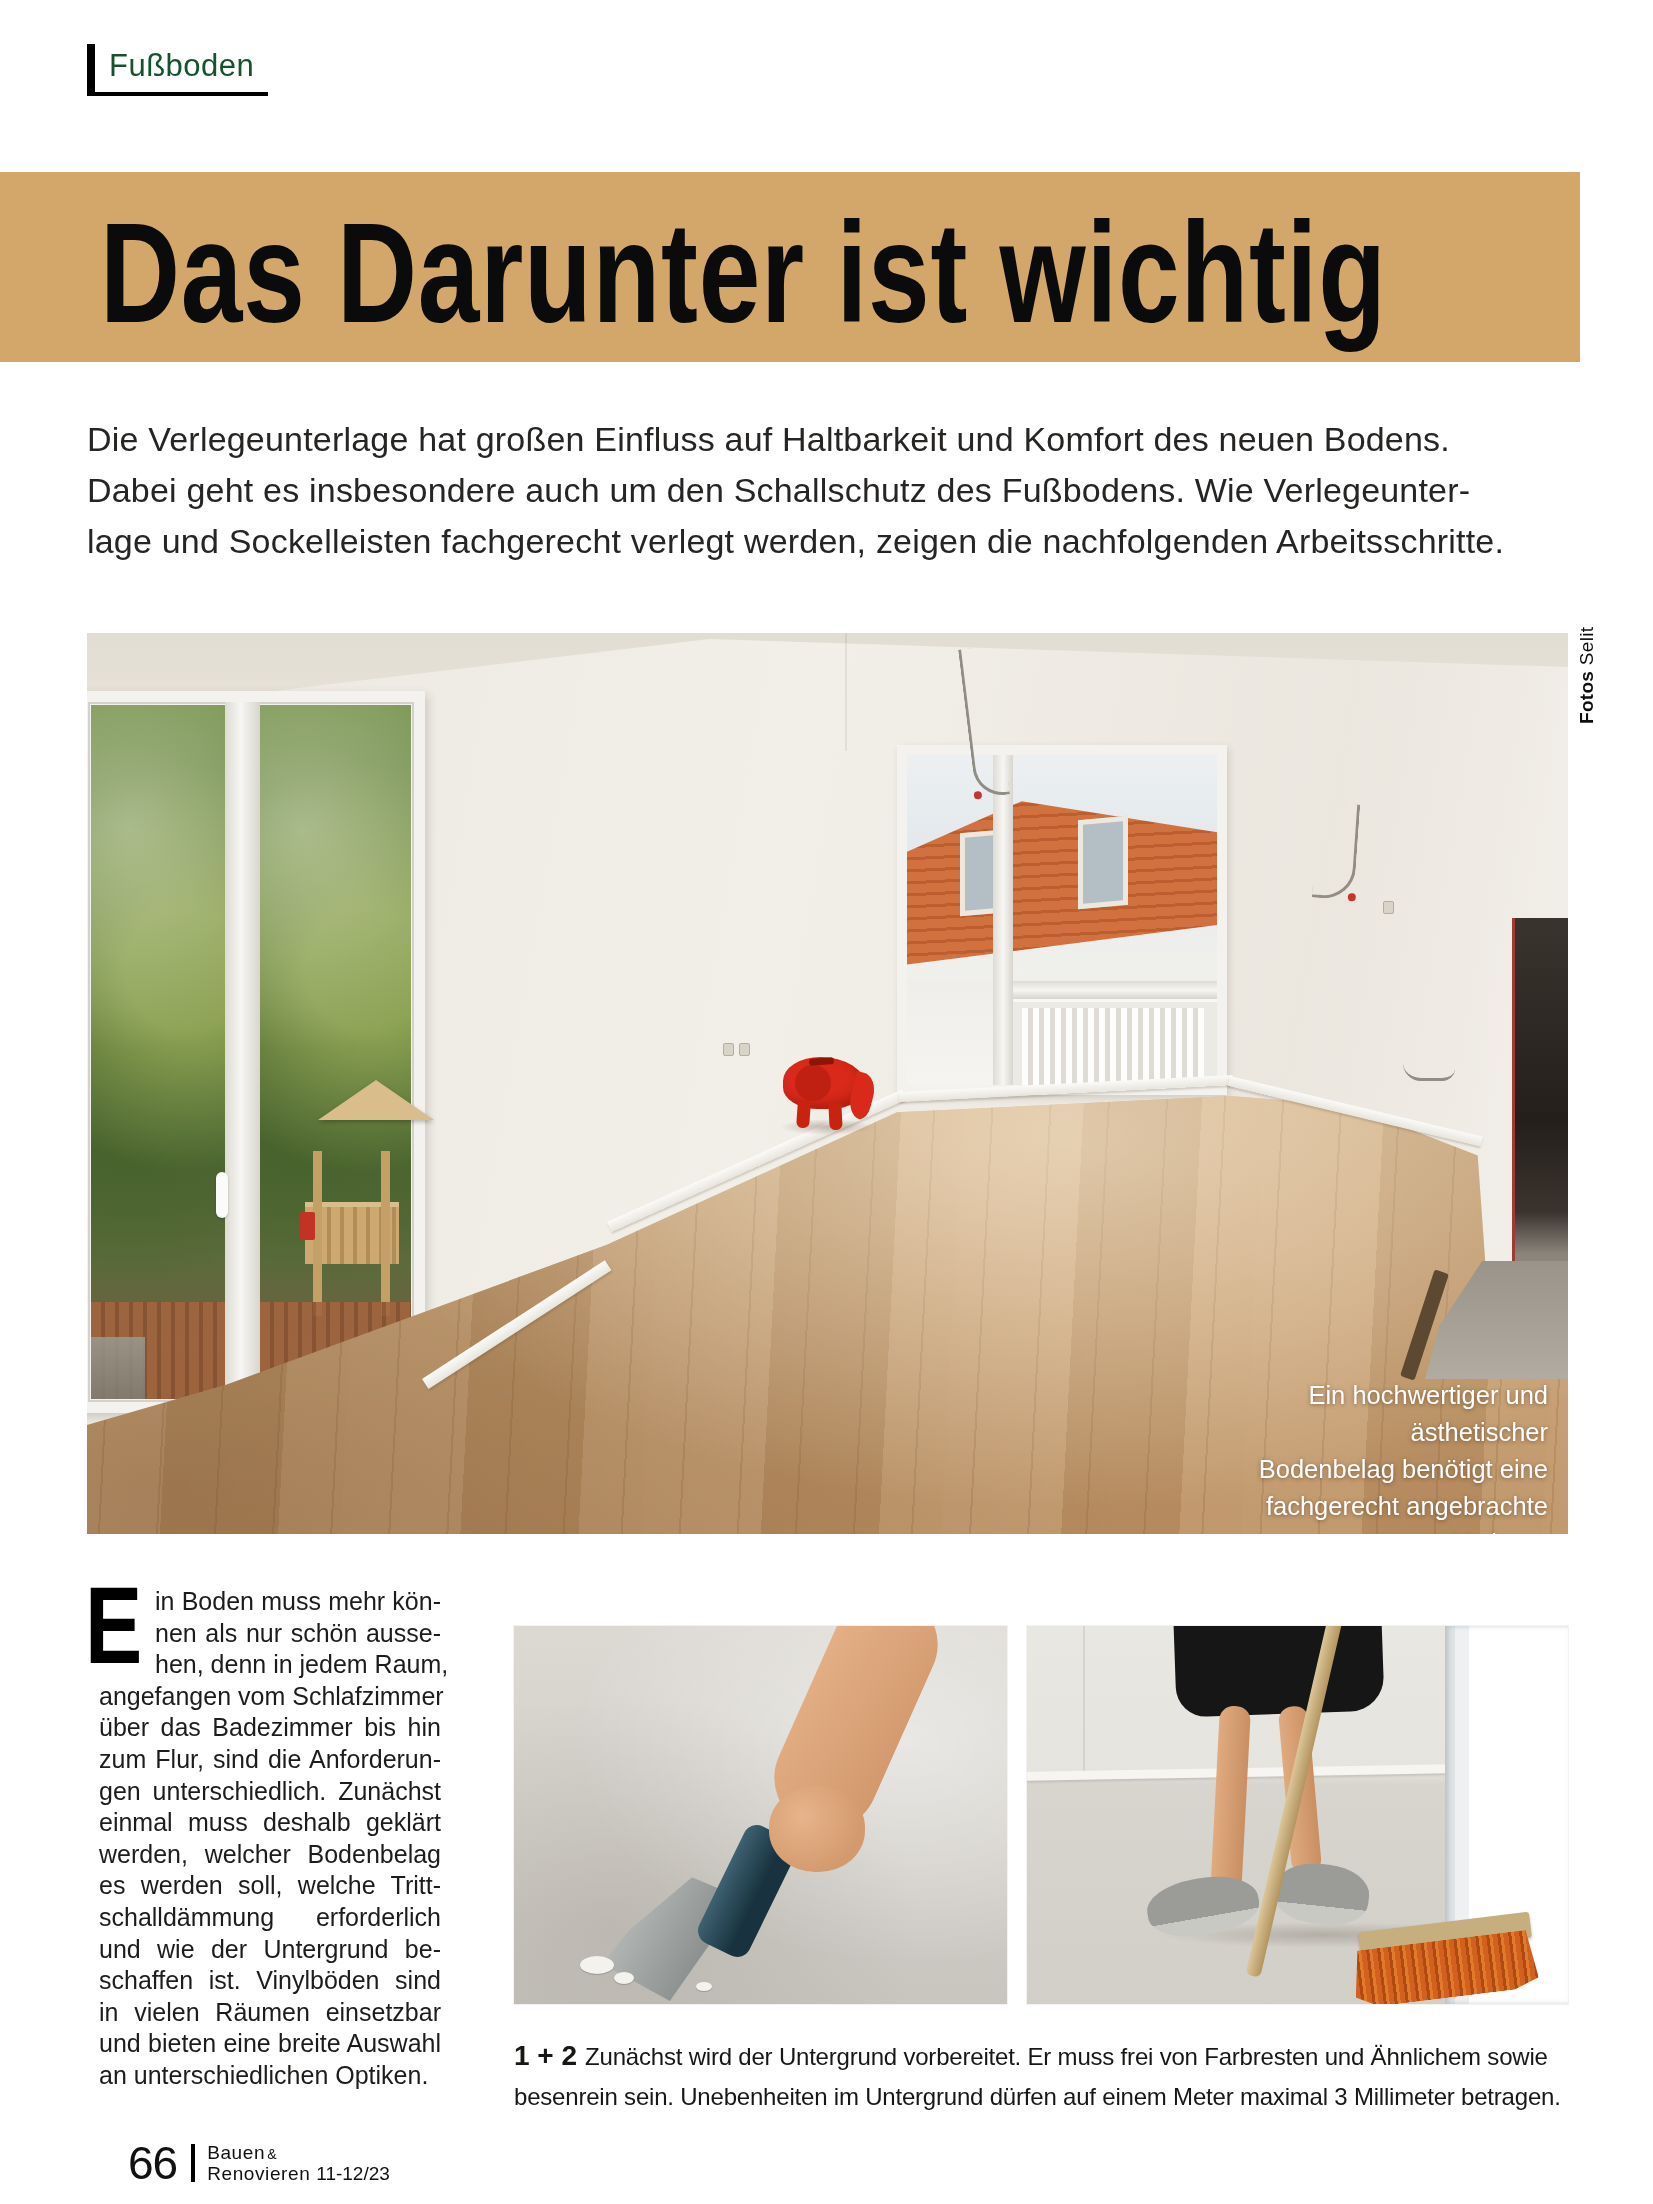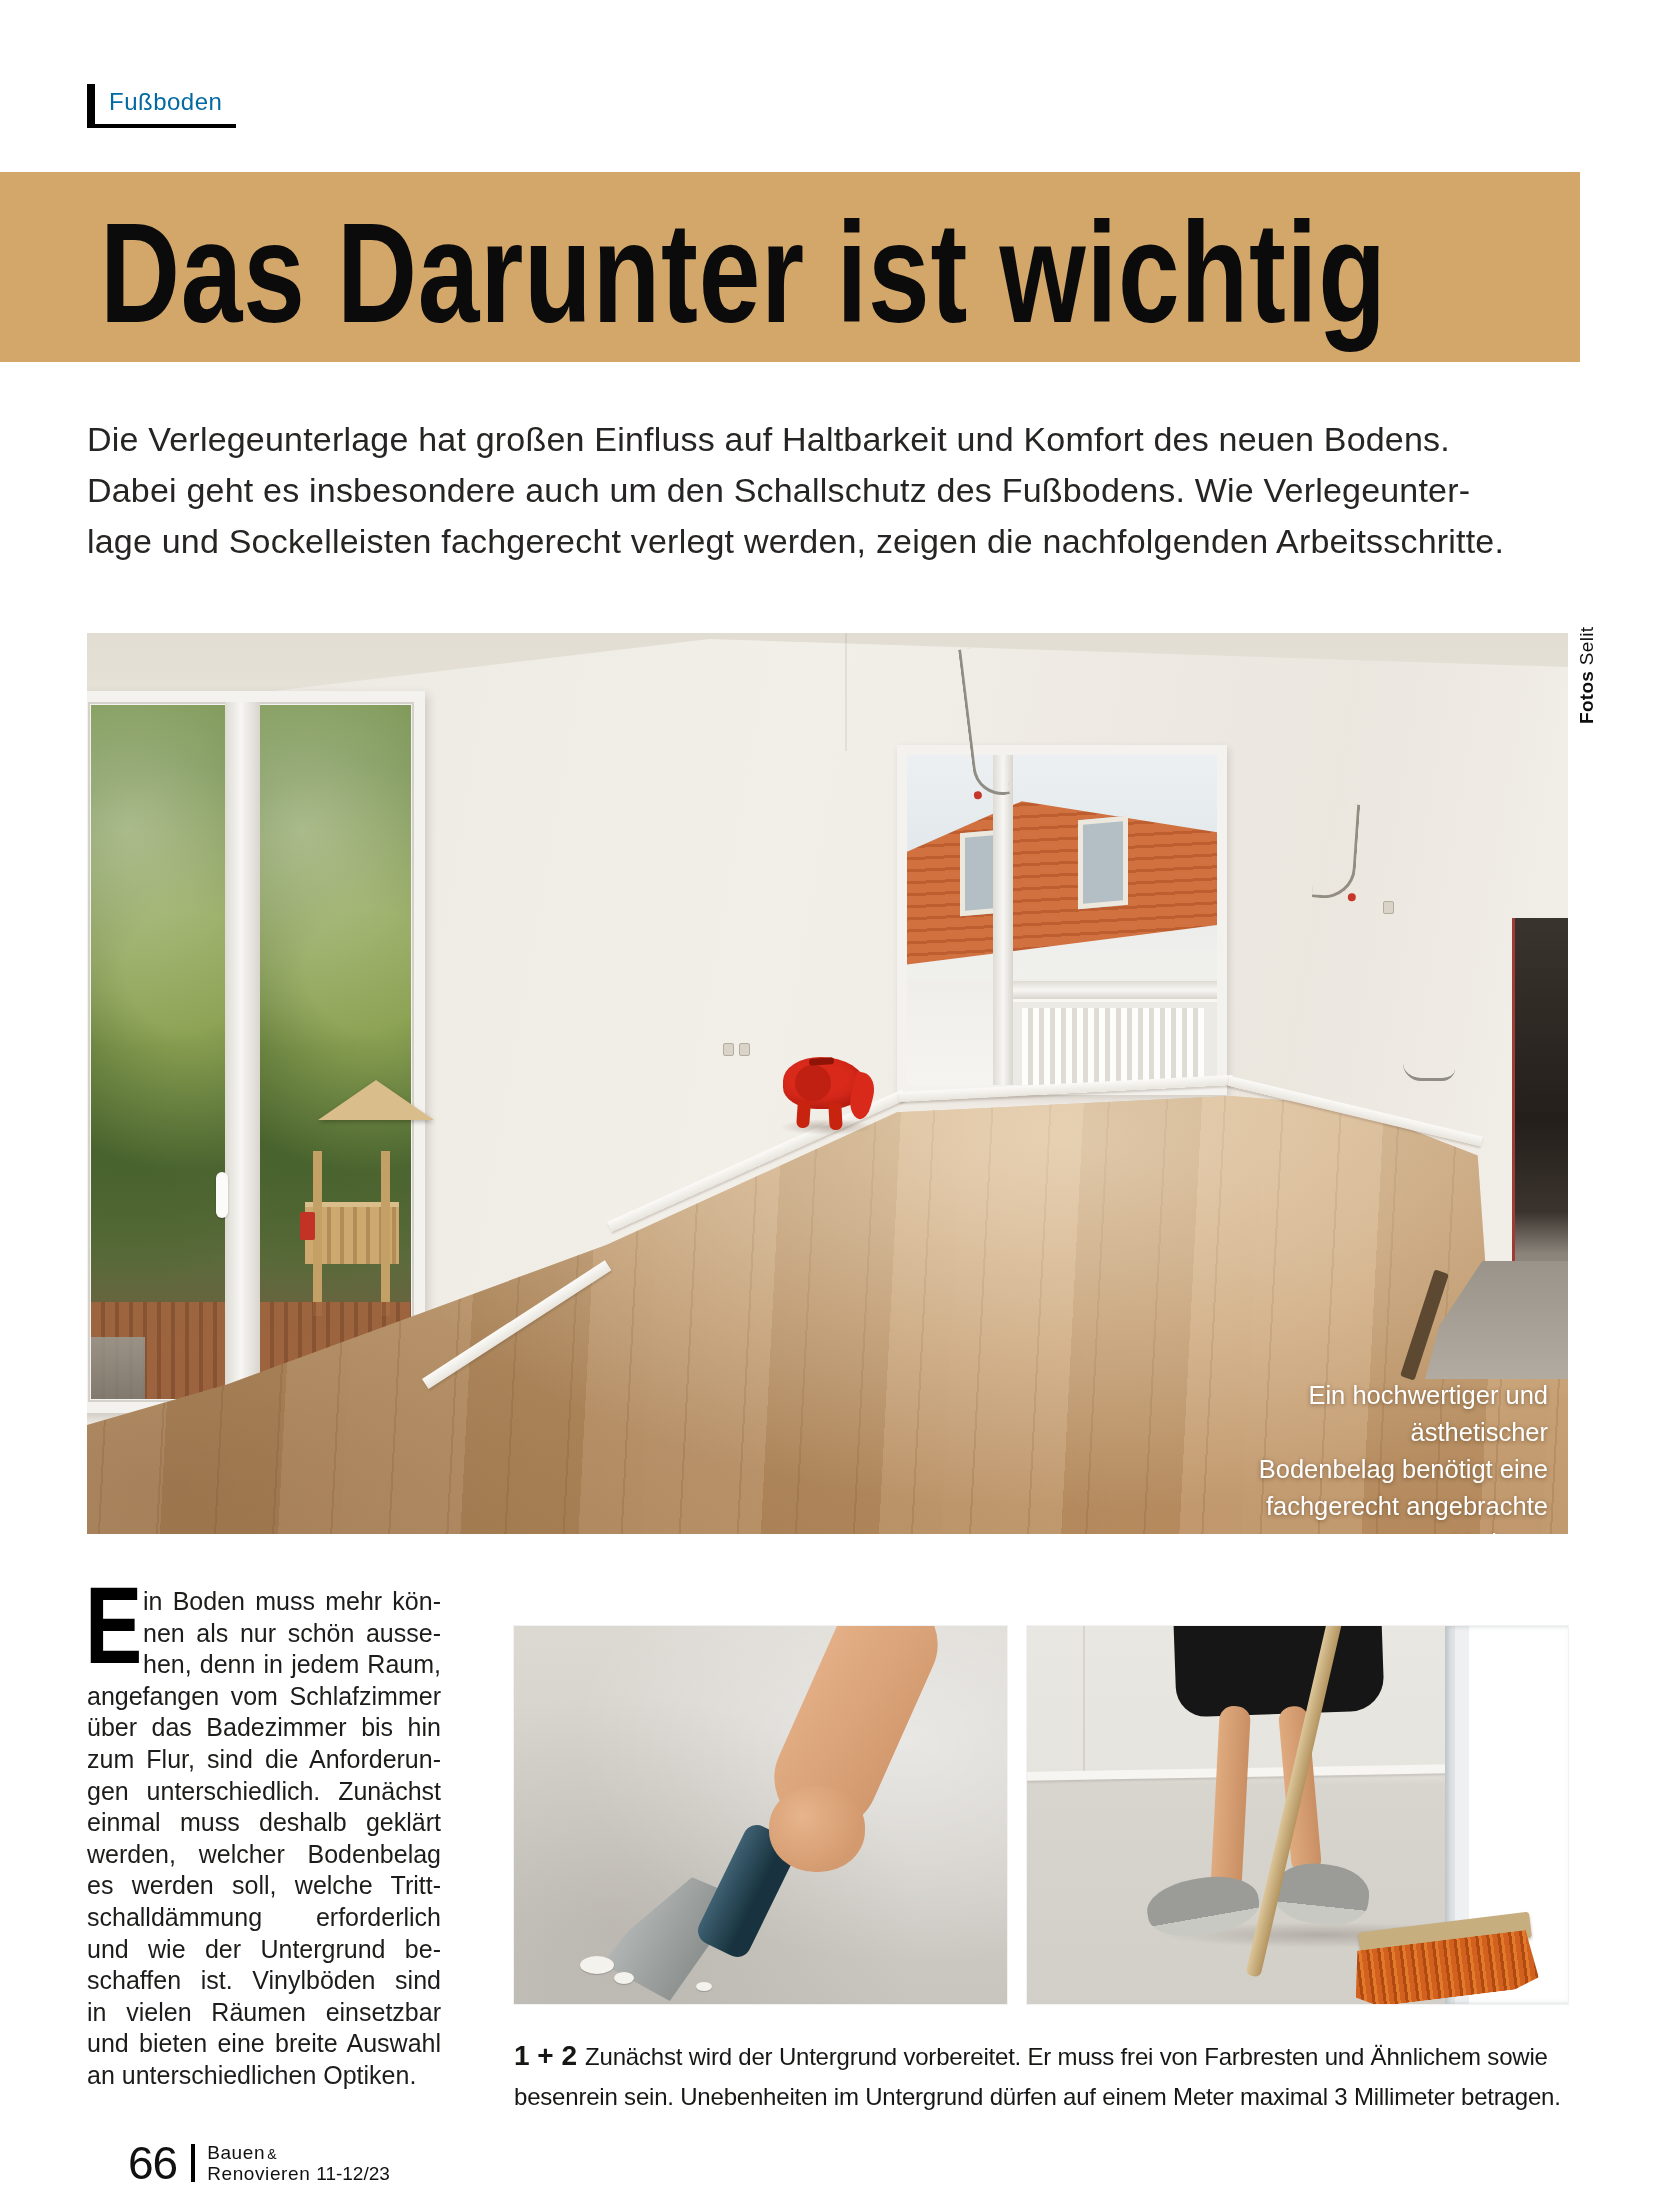--- a/index.html
+++ b/index.html
@@ -2,22 +2,22 @@
 <html lang="de"><head>
 <meta charset="utf-8">
 <style>
   * { margin:0; padding:0; box-sizing:border-box; }
   html,body { background:#ffffff; }
   body { font-family:"Liberation Sans", sans-serif; }
   .page { position:relative; width:1653px; height:2204px; background:#fff; overflow:hidden; }
 
   
   .kicker { position:absolute; left:87px; top:44px; border-left:8px solid #000;
-            border-bottom:4px solid #000; padding:4px 14px 8px 14px; font-size:24px;
-            color:#0369a1; letter-spacing:.5px;margin-top:40px; }
+            border-bottom:4px solid #000; padding:4px 14px 8px 14px; font-size:31px;
+            color:#14532d; letter-spacing:.5px; }
 
   
   .banner { position:absolute; left:0; top:172px; width:1580px; height:190px; background:#d3a76a; }
   .banner h1 { font-size:142px; font-weight:700; color:#0b0b0b; white-space:nowrap;
                line-height:1; padding-top:30px; margin-left:100px;
                transform:scaleX(.78); transform-origin:0 0; letter-spacing:1px; }
 
   
   .intro { position:absolute; left:87px; top:414px; color:#262523; font-size:34px;
            line-height:51px; letter-spacing:.2px; }
@@ -148,21 +148,21 @@
                   text-shadow:0 1px 4px rgba(70,45,20,.55); z-index:9; }
   .credit { position:absolute; left:1576px; top:594px; height:130px; font-size:19px; color:#0d0d0d;
             writing-mode:vertical-rl; transform:rotate(180deg); letter-spacing:.3px; }
   .credit b { font-weight:700; }
 
   
   .article { position:absolute; left:87px; top:1586px; width:354px; font-size:25px;
              line-height:31.6px; color:#1c1c1a; }
   .drop-cap { position:absolute; left:-2px; top:-16px; font-size:110px; line-height:1; font-weight:700;
               color:#000; transform:scaleX(.78); transform-origin:0 0; }
-  .al { text-align:justify; text-align-last:justify; height:31.6px; white-space:nowrap; }
+  .al { text-align:justify; text-align-last:justify; height:31.6px; white-space:nowrap;margin-left:12px; }
   .al.ind { padding-left:56px; }
   .al.last { text-align-last:left; }
 
   
   .photo { position:absolute; top:1626px; height:378px; overflow:hidden;
            box-shadow:0 0 0 1px rgba(0,0,0,.05); }
   .photo1 { left:514px; width:493px;
             background:
               radial-gradient(ellipse at 20% 80%, rgba(150,145,135,.30), transparent 55%),
               radial-gradient(ellipse at 80% 30%, rgba(255,255,255,.45), transparent 60%),

